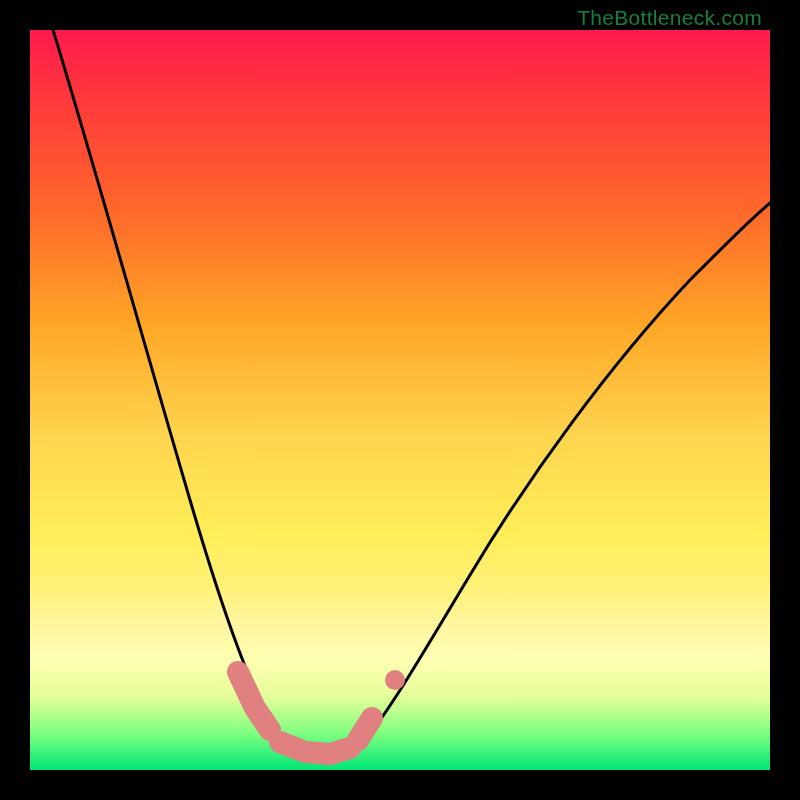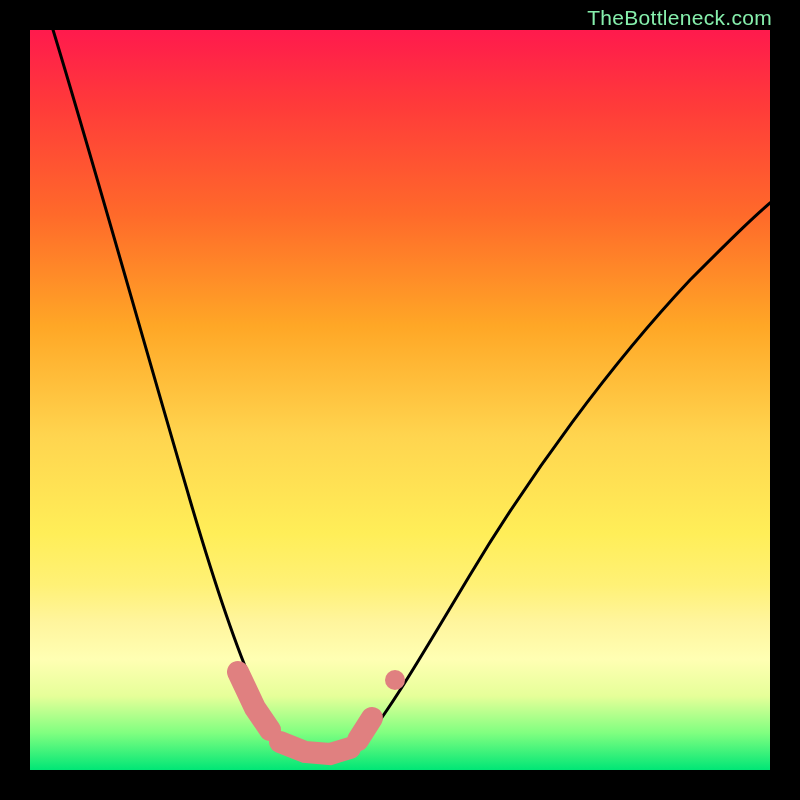--- a/index.html
+++ b/index.html
@@ -36,22 +36,22 @@
       #ffffb3 85%,
       #e6ff99 90%,
       #80ff80 95%,
       #00e676 100%
     );
     overflow: hidden;
   }
   .watermark {
     position: absolute;
     top: 6px;
-    right: 28px;
-    color: #86efac;
+    right: 38px;
+    color: #15803d;
     font-size: 21px;
     font-weight: 500;
     font-family: Arial, sans-serif;
     letter-spacing: 0.3px;
     z-index: 10;
   }
   svg.curve {
     position: absolute;
     left: 0;
     top: 0;

